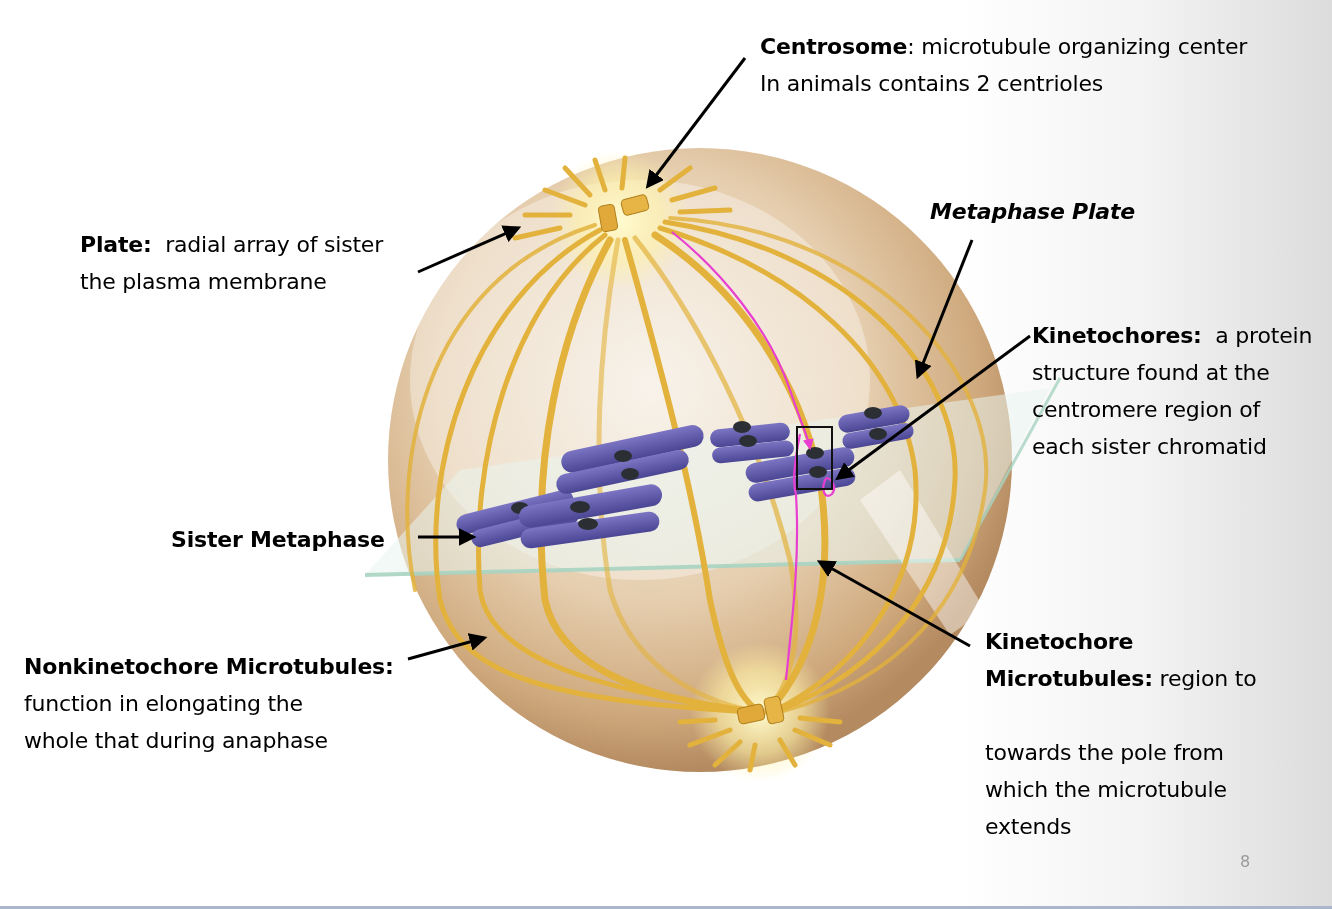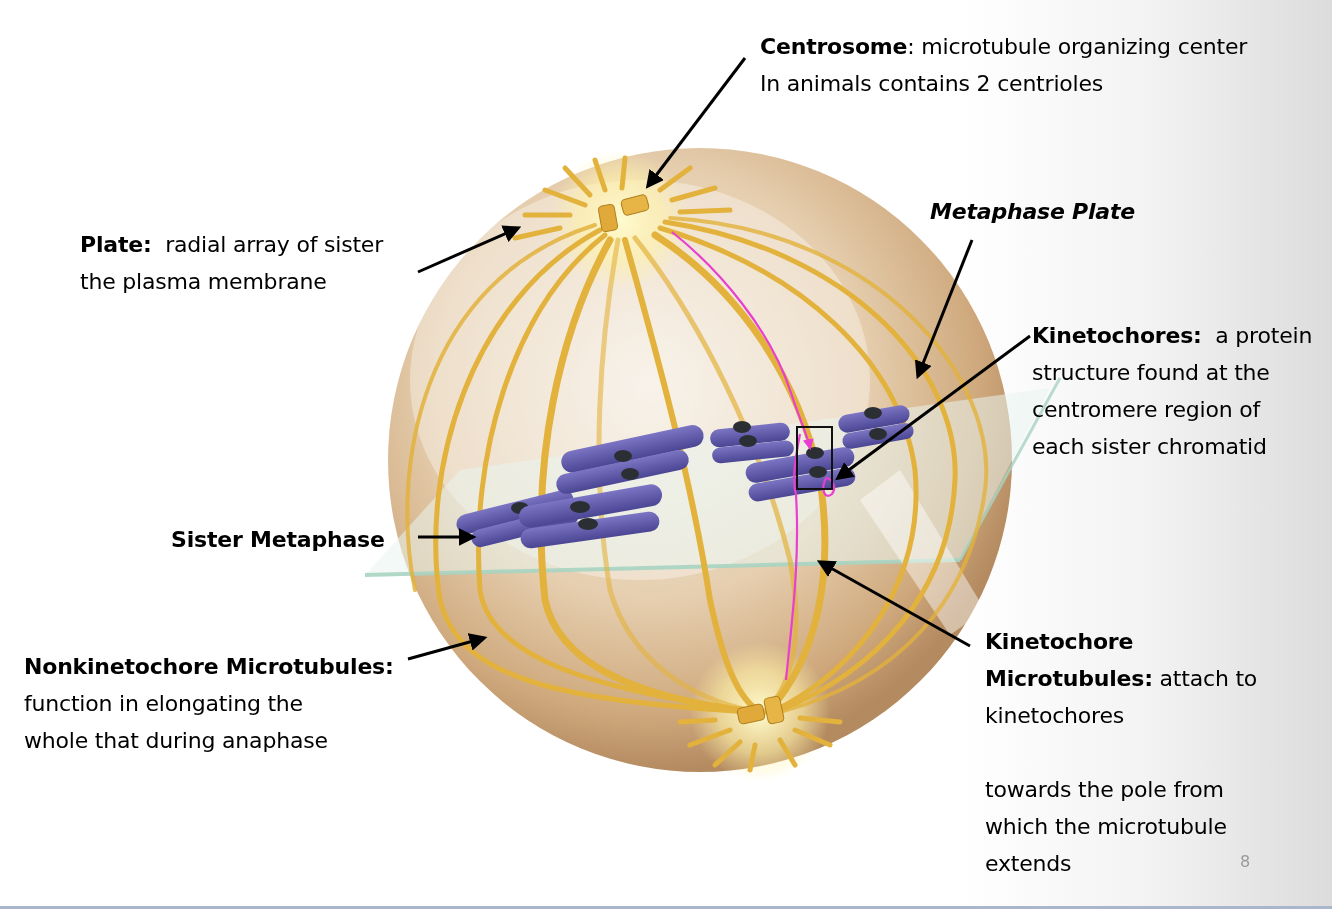--- a/index.html
+++ b/index.html
@@ -190,22 +190,21 @@
 </div>
 
 <div class="label" style="left:24px; top:648px;">
   <div><b>Nonkinetochore Microtubules:</b></div>
   <div>function in elongating the</div>
   <div>whole that during anaphase</div>
 </div>
 
 <div class="label" style="left:985px; top:623px;">
   <div><b>Kinetochore</b></div>
-  <div><b>Microtubules:</b><span style="white-space:pre"> attach to</span></div>
-  <div>kinetochores</div>
+  <div><b>Microtubules:</b><span style="white-space:pre"> region to</span></div>
   <div style="height:37px"></div>
   <div>towards the pole from</div>
   <div>which the microtubule</div>
   <div>extends</div>
 </div>
 
 <div class="slide-num">8</div>
 <div class="bottom-bar"></div>
 
 </body></html>

